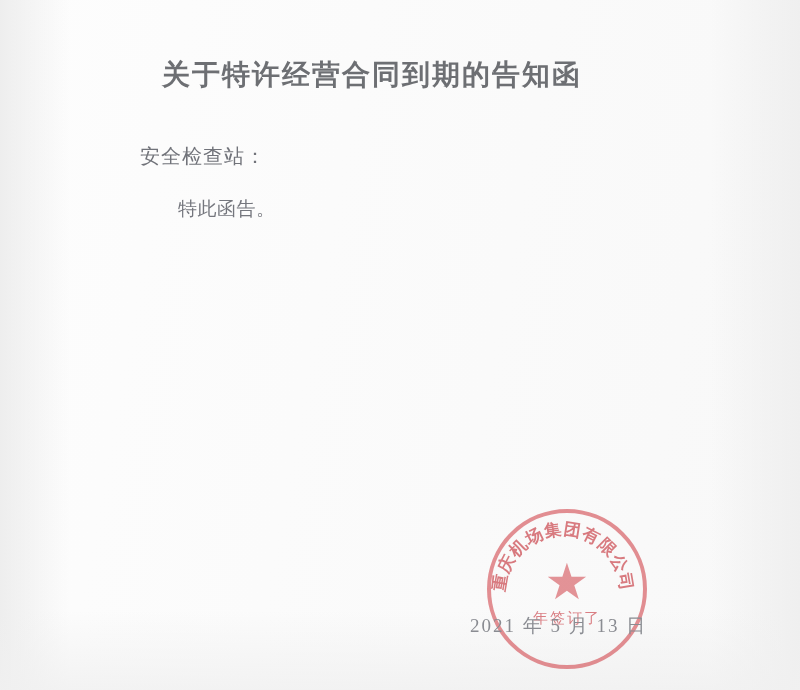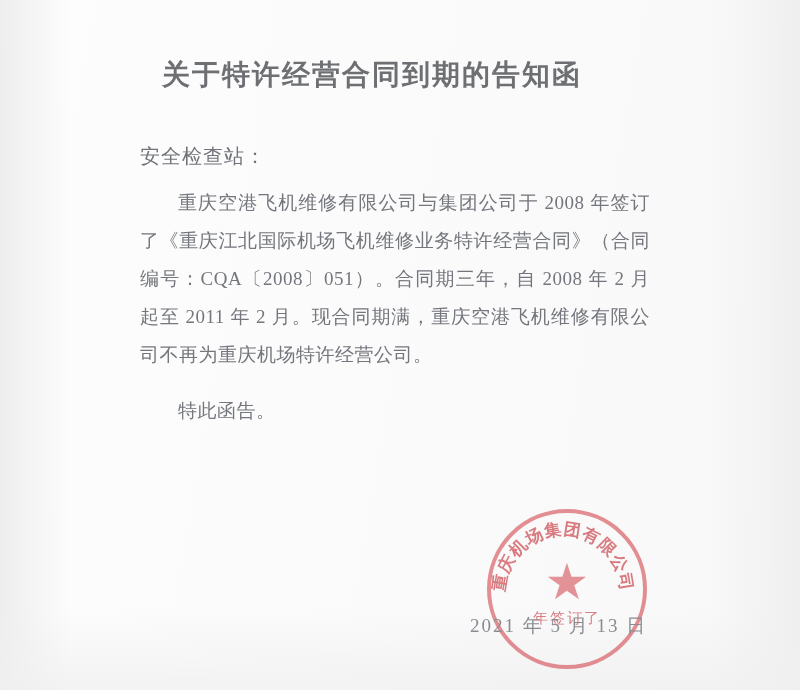--- a/index.html
+++ b/index.html
@@ -158,21 +158,20 @@
 <div class="page">
 
   <div class="paper-shade-left"></div>
   <div class="paper-shade-right"></div>
   <div class="paper-shade-bottom"></div>
 
   <div class="doc-title">关于特许经营合同到期的告知函</div>
 
   <div class="body-block">
     <div class="salutation">安全检查站：</div>
-    <p class="para">重庆空港飞机维修有限公司与集团公司于 2008 年签订了《重庆江北国际机场飞机维修业务特许经营合同》（合同编号：CQA〔2008〕051）。合同期三年，自 2008 年 2 月起至 2011 年 2 月。现合同期满，重庆空港飞机维修有限公司不再为重庆机场特许经营公司。</p>
     <p class="para para-note">特此函告。</p>
   </div>
 
 
   <div class="seal">
     <div class="ring"></div>
     <svg class="arc-text" viewBox="0 0 160 160">
       <defs>
         <path id="sealArc" d="M 22,88 A 58,58 0 0 1 138,88"></path>
       </defs>

